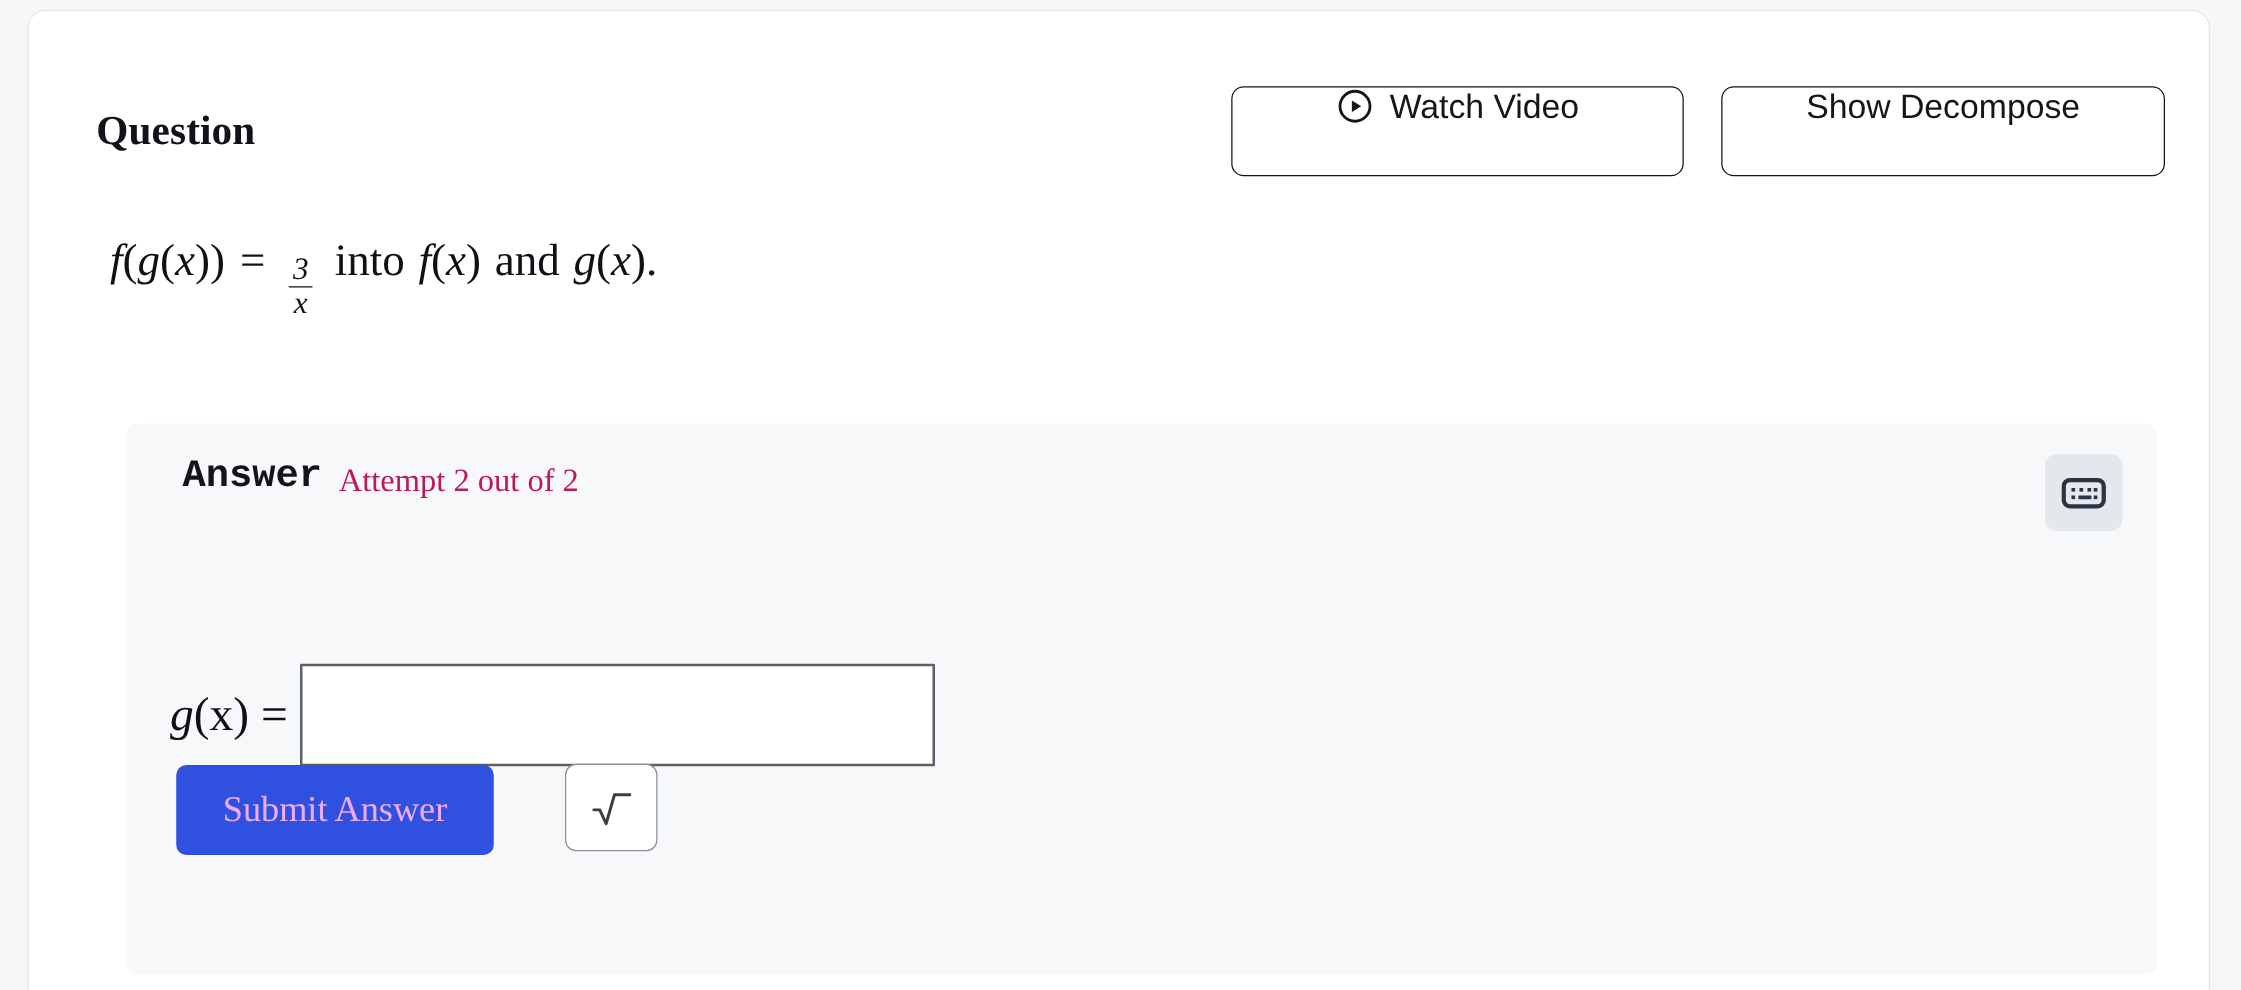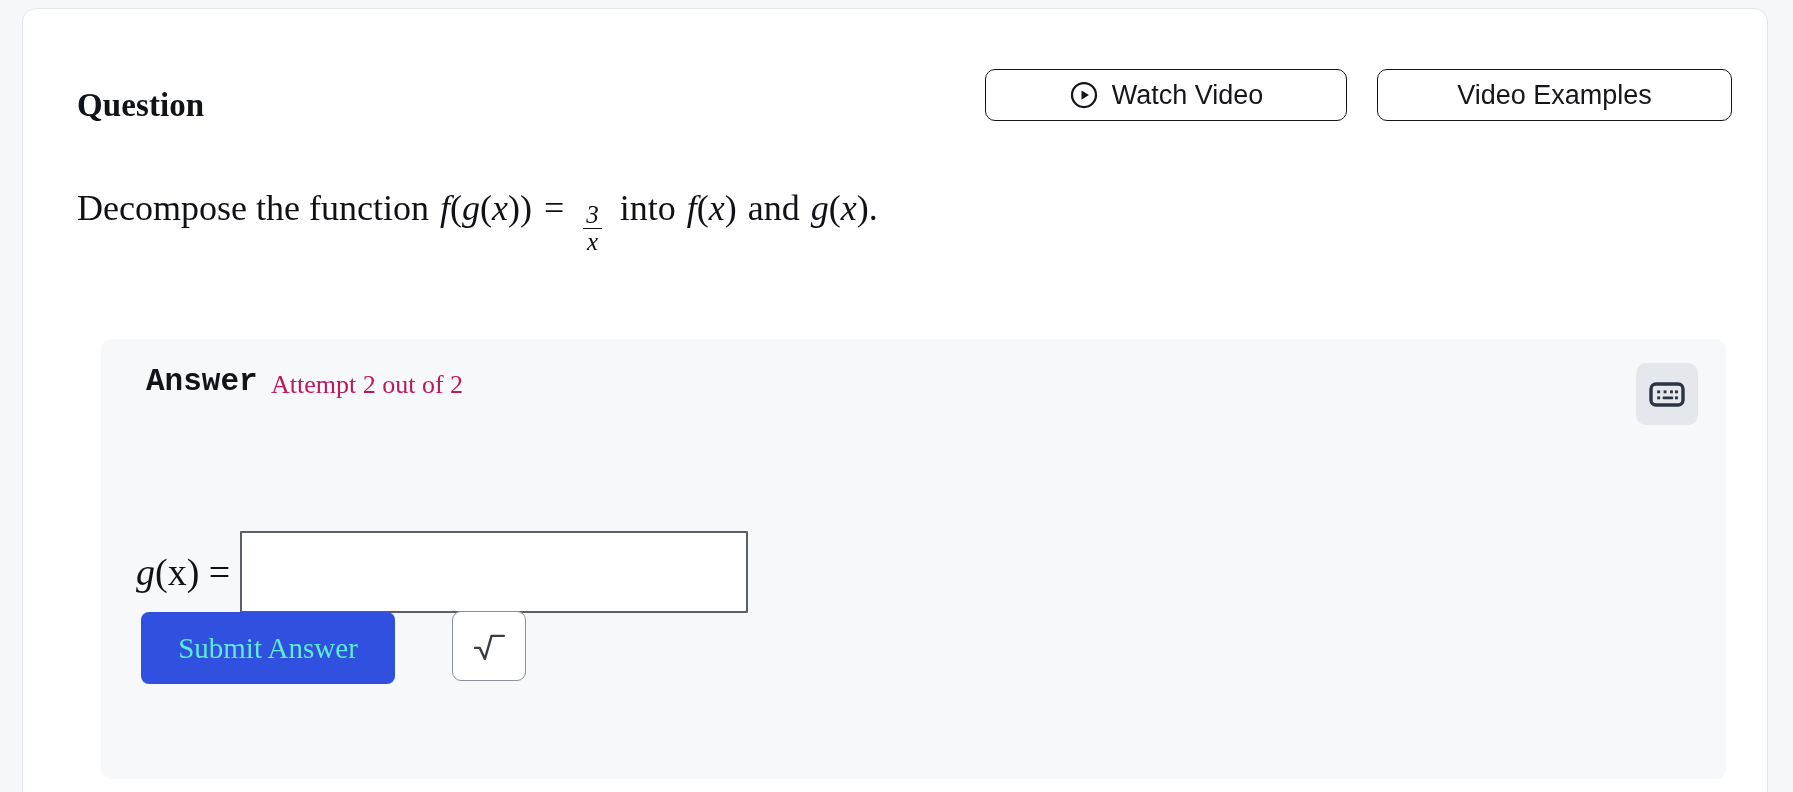--- a/index.html
+++ b/index.html
@@ -47,26 +47,25 @@
     top: 28px;
     font-size: 33px;
     font-weight: bold;
     color: #11131a;
     letter-spacing: .1px;
   }
 
   .btn-outline {
     position: absolute;
     top: 10px;
-    height: 52px;
+    height: 72px;
     background: #ffffff;
     border: 1.6px solid #121417;
     border-radius: 10px;
     display: flex;
-    align-items: center;
     justify-content: center;
     gap: 13px;
     font-family: "Liberation Sans", sans-serif;
     font-size: 27px;
     color: #14161a;
     cursor: pointer;
     user-select: none;
   }
   #watch-video-button { left: 908px; width: 362px; }
   #show-examples-button { left: 1300px; width: 355px; }
@@ -178,21 +177,21 @@
   }
 
   
   .submit-button {
     position: absolute;
     left: 40px;
     top: 273px;
     width: 254px;
     height: 72px;
     background: #3051e0;
-    color: #5eead4;
+    color: #f0abfc;
     border: none;
     border-radius: 8px;
     font-family: "Liberation Serif", serif;
     font-size: 29px;
     cursor: pointer;
   }
 
   .sqrt-button {
     position: absolute;
     left: 351px;
@@ -222,26 +221,25 @@
         <span class="play-icon-wrap">
           <svg class="play-icon" viewBox="0 0 24 24" fill="none" xmlns="http://www.w3.org/2000/svg">
             <circle cx="12" cy="12" r="9.6" stroke="#14161a" stroke-width="1.8" fill="none"></circle>
             <path d="M10 8.3 L16 12 L10 15.7 Z" fill="#14161a"></path>
           </svg>
         </span>
         <span>Watch Video</span>
       </div>
 
       <div class="btn-outline" id="show-examples-button">
-        <span>Video Examples</span>
+        <span>Show Decompose</span>
       </div>
     </div>
 
     <div class="statement">
-      <span class="mrm">Decompose the function</span>
       <span class="sp"></span>
       <span class="mathvar">f</span>
       <span class="mrm">(</span>
       <span class="mathvar">g</span>
       <span class="mrm">(</span>
       <span class="mathvar">x</span>
       <span class="mrm">)</span>
       <span class="mrm">)</span>
       <span class="eq mrm">=</span>
       <span class="frac">

